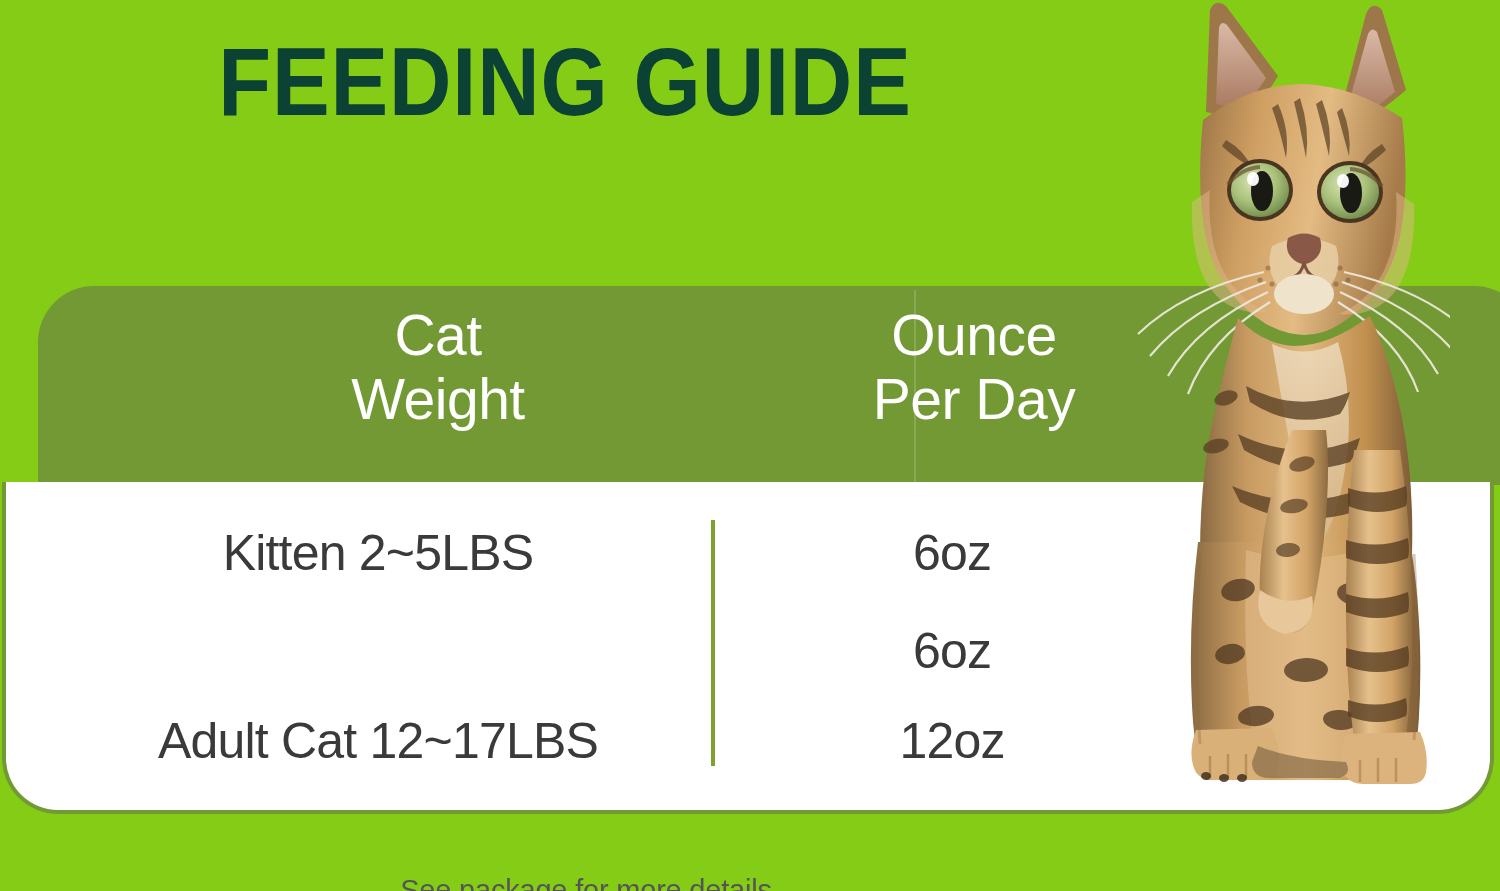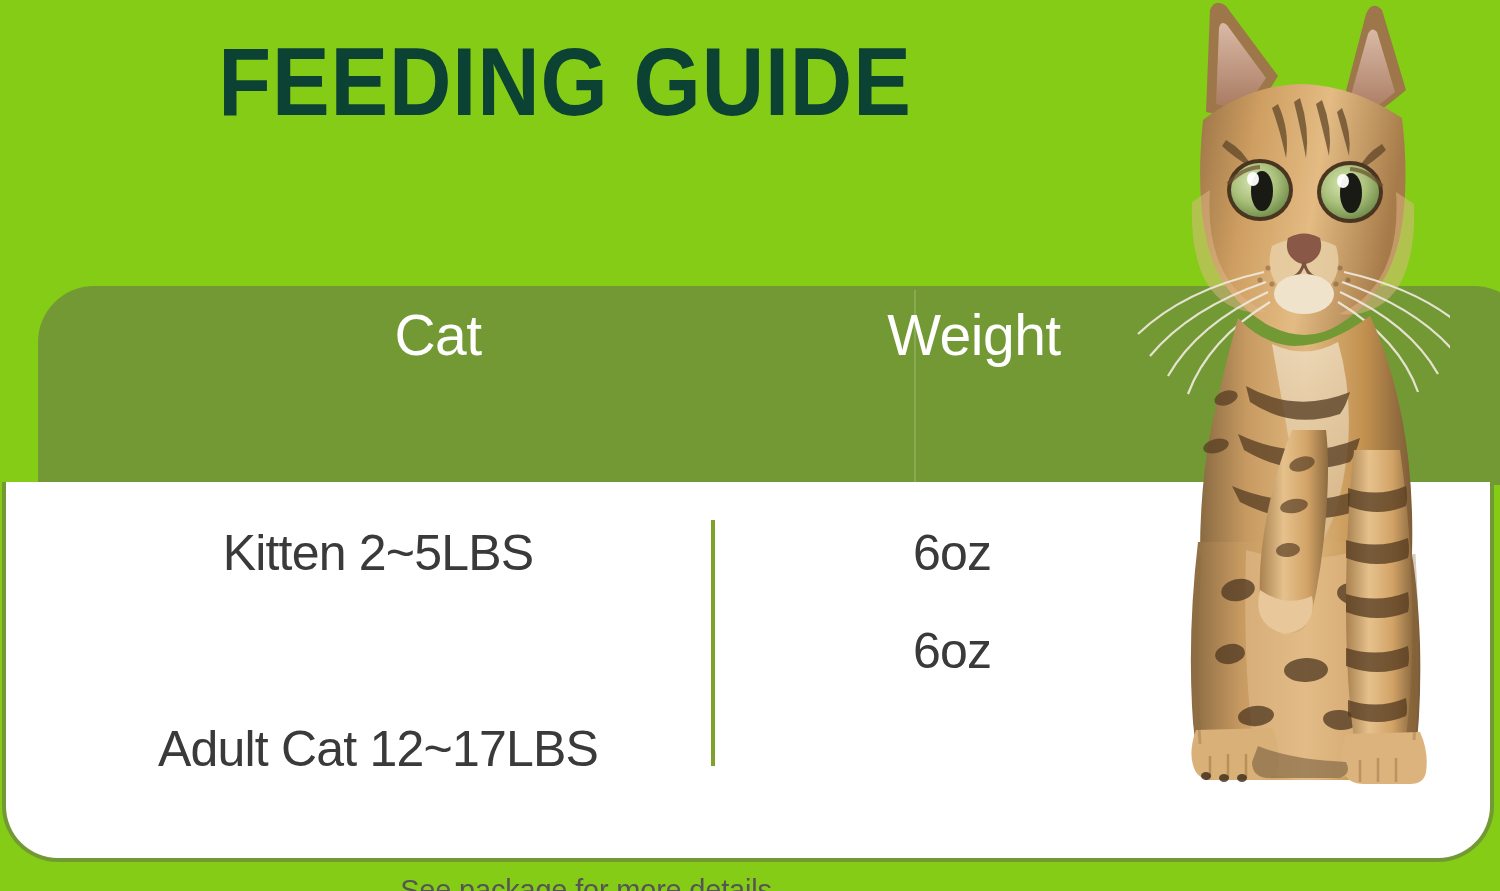--- a/index.html
+++ b/index.html
@@ -76,21 +76,21 @@
   }
   #hdr-weight { left: 100px; width: 600px; }
   #hdr-ounce  { left: 636px; width: 600px; }
 
   
   #body-panel {
     position: absolute;
     left: 0;
     top: 196px;
     width: 100%;
-    height: 380px;
+    height: 332px;
     background: #ffffff;
     border: 4px solid #739934;
     border-top: none;
     border-radius: 0 0 56px 56px;
     box-sizing: border-box;
   }
 
   #rows {
     position: absolute;
     left: 0;
@@ -99,21 +99,21 @@
     height: 100%;
   }
   .row {
     position: absolute;
     left: 0;
     width: 100%;
     height: 98px;
   }
   .row-0 { top: 22px; }
   .row-1 { top: 120px; }
-  .row-2 { top: 218px; }
+  .row-2 { top: 210px; }
 
   .cell {
     position: absolute;
     top: 0;
     height: 98px;
     display: flex;
     align-items: center;
     justify-content: center;
     color: #3A3A3A;
     font-family: "Liberation Sans", sans-serif;
@@ -165,41 +165,44 @@
 
 <div id="page">
 
   <div id="title">FEEDING GUIDE</div>
 
   <div id="card">
 
     <div id="header-band">
       <div class="hdr-cell" id="hdr-weight">
         <span>Cat</span><br>
+        <span>Weight</span>
       </div>
       <div class="hdr-cell" id="hdr-ounce">
-        <span>Weight</span><br>
+        <span>Ounce</span><br>
+        <span>Per Day</span>
       </div>
       <div id="header-divider"></div>
     </div>
 
     <div id="body-panel">
       <div id="rows">
 
         <div class="row row-0">
           <div class="cell cell-weight">Kitten 2~5LBS</div>
           <div class="cell cell-amount">6oz</div>
         </div>
 
         <div class="row row-1">
           <div class="cell cell-amount">6oz</div>
         </div>
 
         <div class="row row-2">
           <div class="cell cell-weight">Adult Cat 12~17LBS</div>
+          <div class="cell cell-amount">12oz</div>
         </div>
 
       </div>
       <div id="body-divider"></div>
     </div>
 
   </div>
 
   <div id="footer">See package for more details</div>
 

